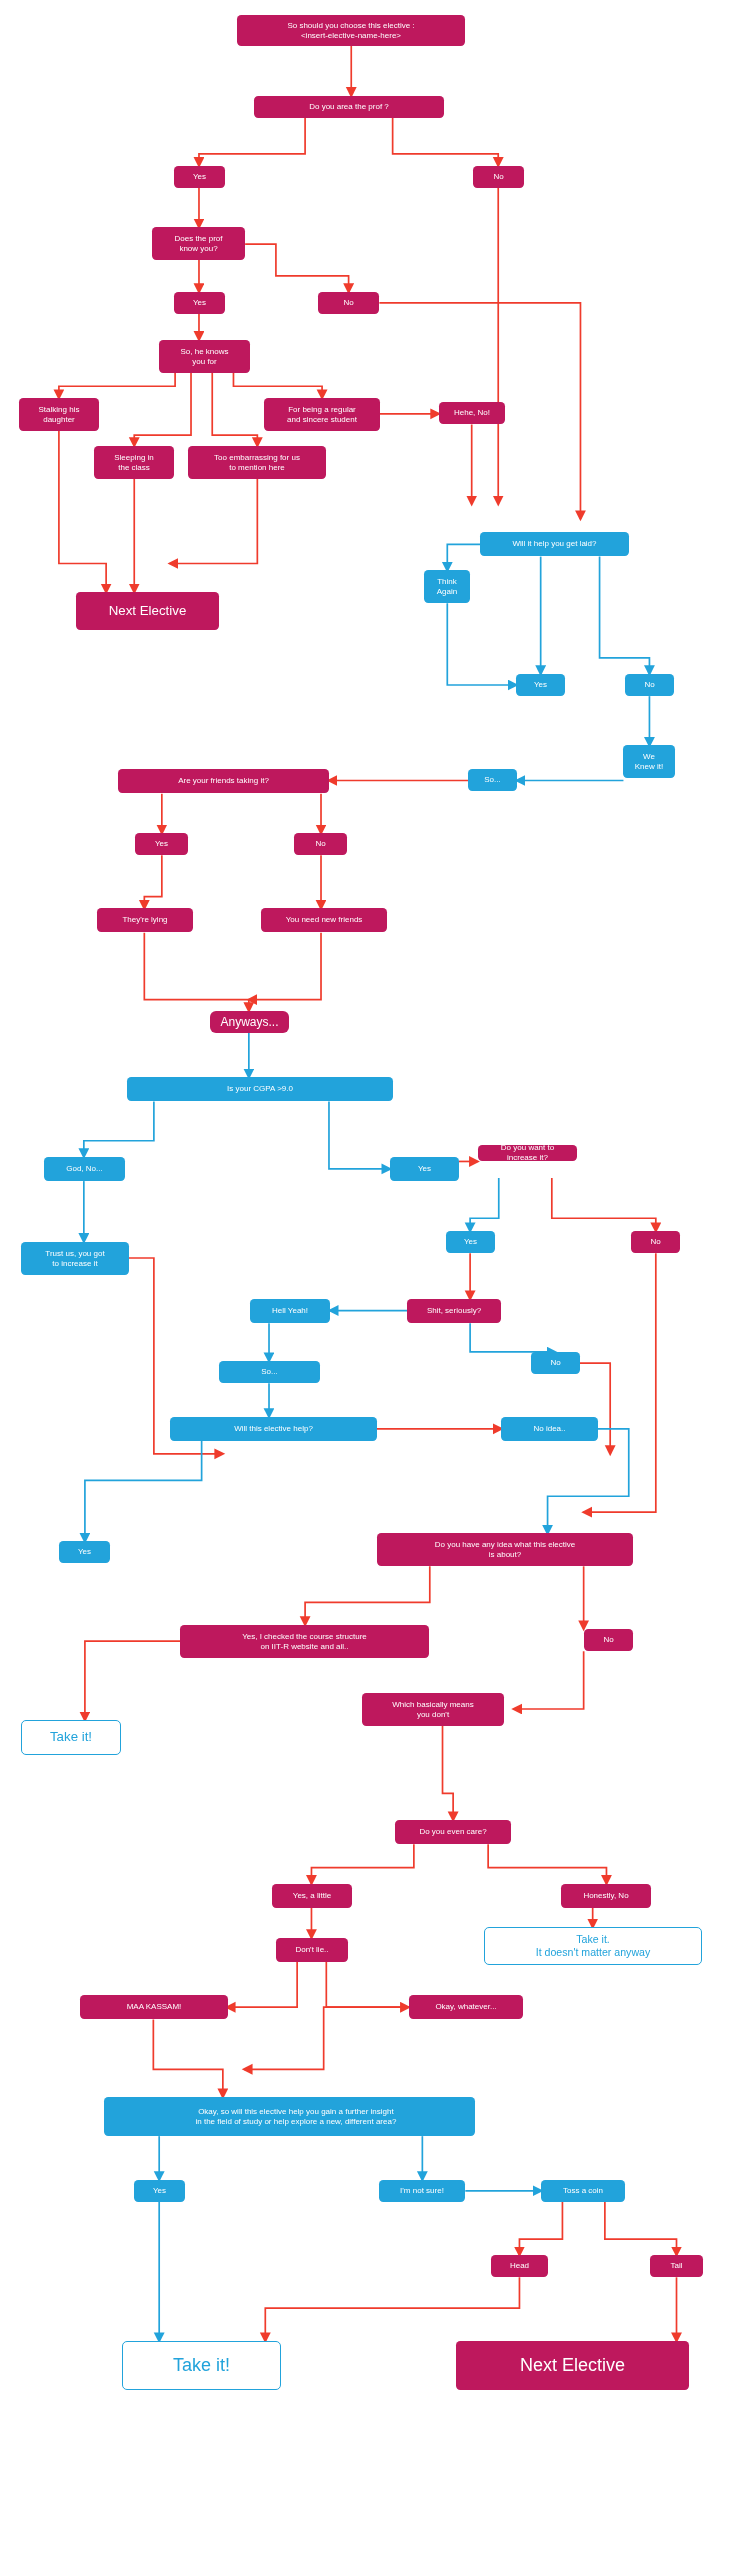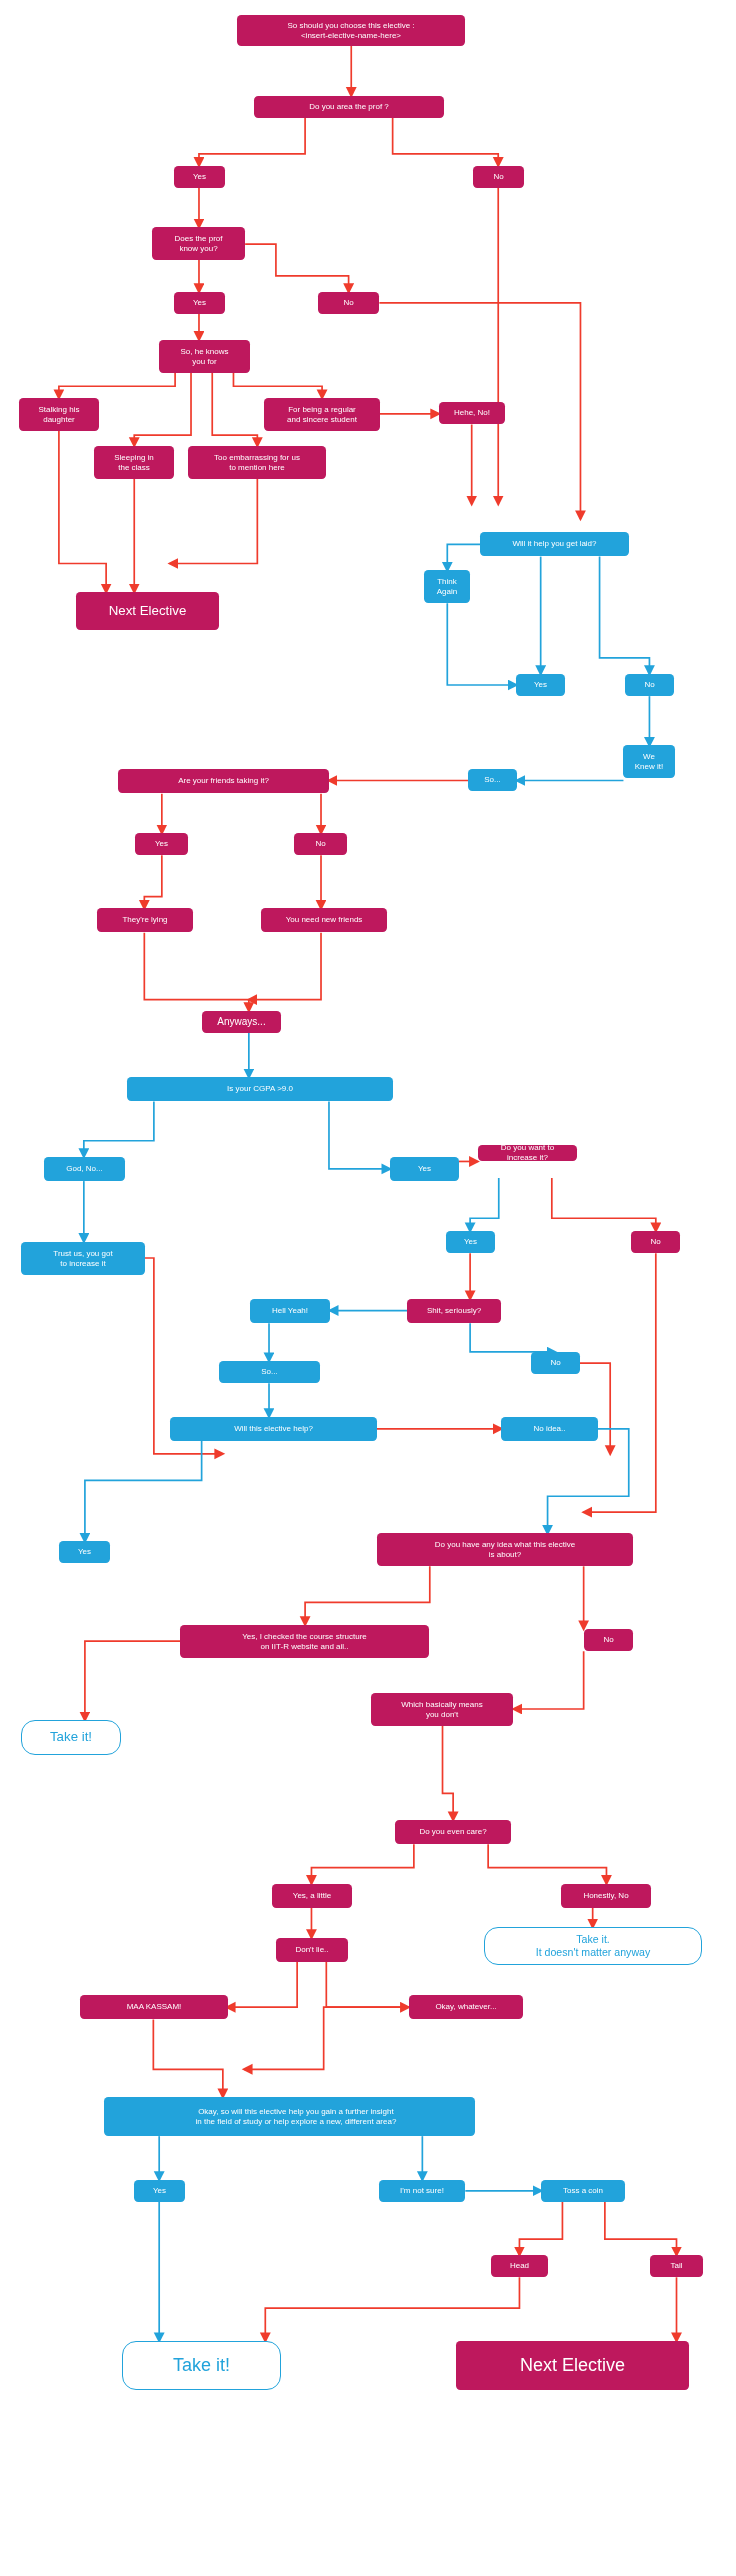--- a/index.html
+++ b/index.html
@@ -28,21 +28,21 @@
     line-height: 1.22;
     padding: 2.1px 3.2px;
     white-space: pre-line;
   }
   .red { background: #be185d; }
   .blue { background: #22a3db; }
   .outline {
     background: #ffffff;
     border: 1.1px solid #22a3db;
     color: #22a3db;
-    border-radius: 14px;
+    border-radius: 5px;
   }
   svg.edges {
     position: absolute;
     left: 0; top: 0;
     width: 737px;
     height: 2576px;
     pointer-events: none;
   }
   .lineR { stroke: #ef3b2c; stroke-width: 3.2; fill: none; }
   .lineB { stroke: #22a3db; stroke-width: 3.2; fill: none; }
@@ -161,43 +161,43 @@
       <div class="node blue" style="left: 516px; top: 674px; width: 49px; height: 22px; font-size: 8px;">Yes</div>
       <div class="node blue" style="left: 625px; top: 674px; width: 49px; height: 22px; font-size: 8px;">No</div>
       <div class="node blue" style="left: 623px; top: 745px; width: 52px; height: 33px; font-size: 8px;">We
 Knew it!</div>
       <div class="node blue" style="left: 468px; top: 769px; width: 49px; height: 22px; font-size: 8px;">So...</div>
       <div class="node red" style="left: 118px; top: 769px; width: 211px; height: 24.4px; font-size: 8px;">Are your friends taking it?</div>
       <div class="node red" style="left: 135px; top: 833px; width: 53px; height: 22px; font-size: 8px;">Yes</div>
       <div class="node red" style="left: 294px; top: 833px; width: 53px; height: 22px; font-size: 8px;">No</div>
       <div class="node red" style="left: 97px; top: 908px; width: 96px; height: 24.4px; font-size: 8px;">They're lying</div>
       <div class="node red" style="left: 261px; top: 908px; width: 126px; height: 24.4px; font-size: 8px;">You need new friends</div>
-      <div class="node red" style="left: 202px; top: 1011px; width: 79px; height: 22px; font-size: 10px;">Anyways...</div>
+      <div class="node red" style="left: 210px; top: 1011px; width: 79px; height: 22px; font-size: 12px; border-radius: 6px;">Anyways...</div>
       <div class="node blue" style="left: 127px; top: 1077px; width: 266px; height: 24.4px; font-size: 8px;">Is your CGPA &gt;9.0</div>
       <div class="node blue" style="left: 44px; top: 1157px; width: 81px; height: 24.4px; font-size: 8px;">God, No...</div>
       <div class="node blue" style="left: 390px; top: 1157px; width: 69px; height: 24.4px; font-size: 8px;">Yes</div>
       <div class="node red" style="left: 478px; top: 1145px; width: 99px; height: 16px; font-size: 8px;">Do you want to
 increase it?</div>
       <div class="node blue" style="left: 446px; top: 1231px; width: 49px; height: 22px; font-size: 8px;">Yes</div>
       <div class="node red" style="left: 631px; top: 1231px; width: 49px; height: 22px; font-size: 8px;">No</div>
-      <div class="node blue" style="left: 21px; top: 1242px; width: 124px; height: 33px; font-size: 8px;">Trust us, you got
+      <div class="node blue" style="left: 21px; top: 1242px; width: 108px; height: 33px; font-size: 8px;">Trust us, you got
 to increase it</div>
       <div class="node red" style="left: 407px; top: 1299px; width: 94px; height: 24.4px; font-size: 8px;">Shit, seriously?</div>
       <div class="node blue" style="left: 250px; top: 1299px; width: 80px; height: 24.4px; font-size: 8px;">Hell Yeah!</div>
       <div class="node blue" style="left: 531px; top: 1352px; width: 49px; height: 22px; font-size: 8px;">No</div>
       <div class="node blue" style="left: 219px; top: 1361px; width: 101px; height: 22px; font-size: 8px;">So...</div>
       <div class="node blue" style="left: 170px; top: 1417px; width: 207px; height: 24.4px; font-size: 8px;">Will this elective help?</div>
       <div class="node blue" style="left: 501px; top: 1417px; width: 97px; height: 24.4px; font-size: 8px;">No idea..</div>
       <div class="node blue" style="left: 59px; top: 1541px; width: 51px; height: 22px; font-size: 8px;">Yes</div>
       <div class="node red" style="left: 377px; top: 1533px; width: 256px; height: 33px; font-size: 8px;">Do you have any idea what this elective
 is about?</div>
       <div class="node red" style="left: 180px; top: 1625px; width: 249px; height: 33px; font-size: 8px;">Yes, I checked the course structure
 on IIT-R website and ail..</div>
       <div class="node red" style="left: 584px; top: 1629px; width: 49px; height: 22px; font-size: 8px;">No</div>
-      <div class="node red" style="left: 371px; top: 1693px; width: 142px; height: 33px; font-size: 8px;">Which basically means
+      <div class="node red" style="left: 362px; top: 1693px; width: 142px; height: 33px; font-size: 8px;">Which basically means
 you don't</div>
       <div class="node outline" style="left: 21px; top: 1720px; width: 100px; height: 35px; font-size: 13.3px;">Take it!</div>
       <div class="node red" style="left: 395px; top: 1820px; width: 116px; height: 24.4px; font-size: 8px;">Do you even care?</div>
       <div class="node red" style="left: 272px; top: 1884px; width: 80px; height: 24.4px; font-size: 8px;">Yes, a little</div>
       <div class="node red" style="left: 561px; top: 1884px; width: 90px; height: 24.4px; font-size: 8px;">Honestly, No</div>
       <div class="node red" style="left: 276px; top: 1938px; width: 72px; height: 24.4px; font-size: 8px;">Don't lie..</div>
       <div class="node outline" style="left: 484px; top: 1927px; width: 218px; height: 38px; font-size: 10.6px;">Take it.
 It doesn't matter anyway</div>
       <div class="node red" style="left: 80px; top: 1995px; width: 148px; height: 24.4px; font-size: 8px;">MAA KASSAM!</div>
       <div class="node red" style="left: 409px; top: 1995px; width: 114px; height: 24.4px; font-size: 8px;">Okay, whatever...</div>

